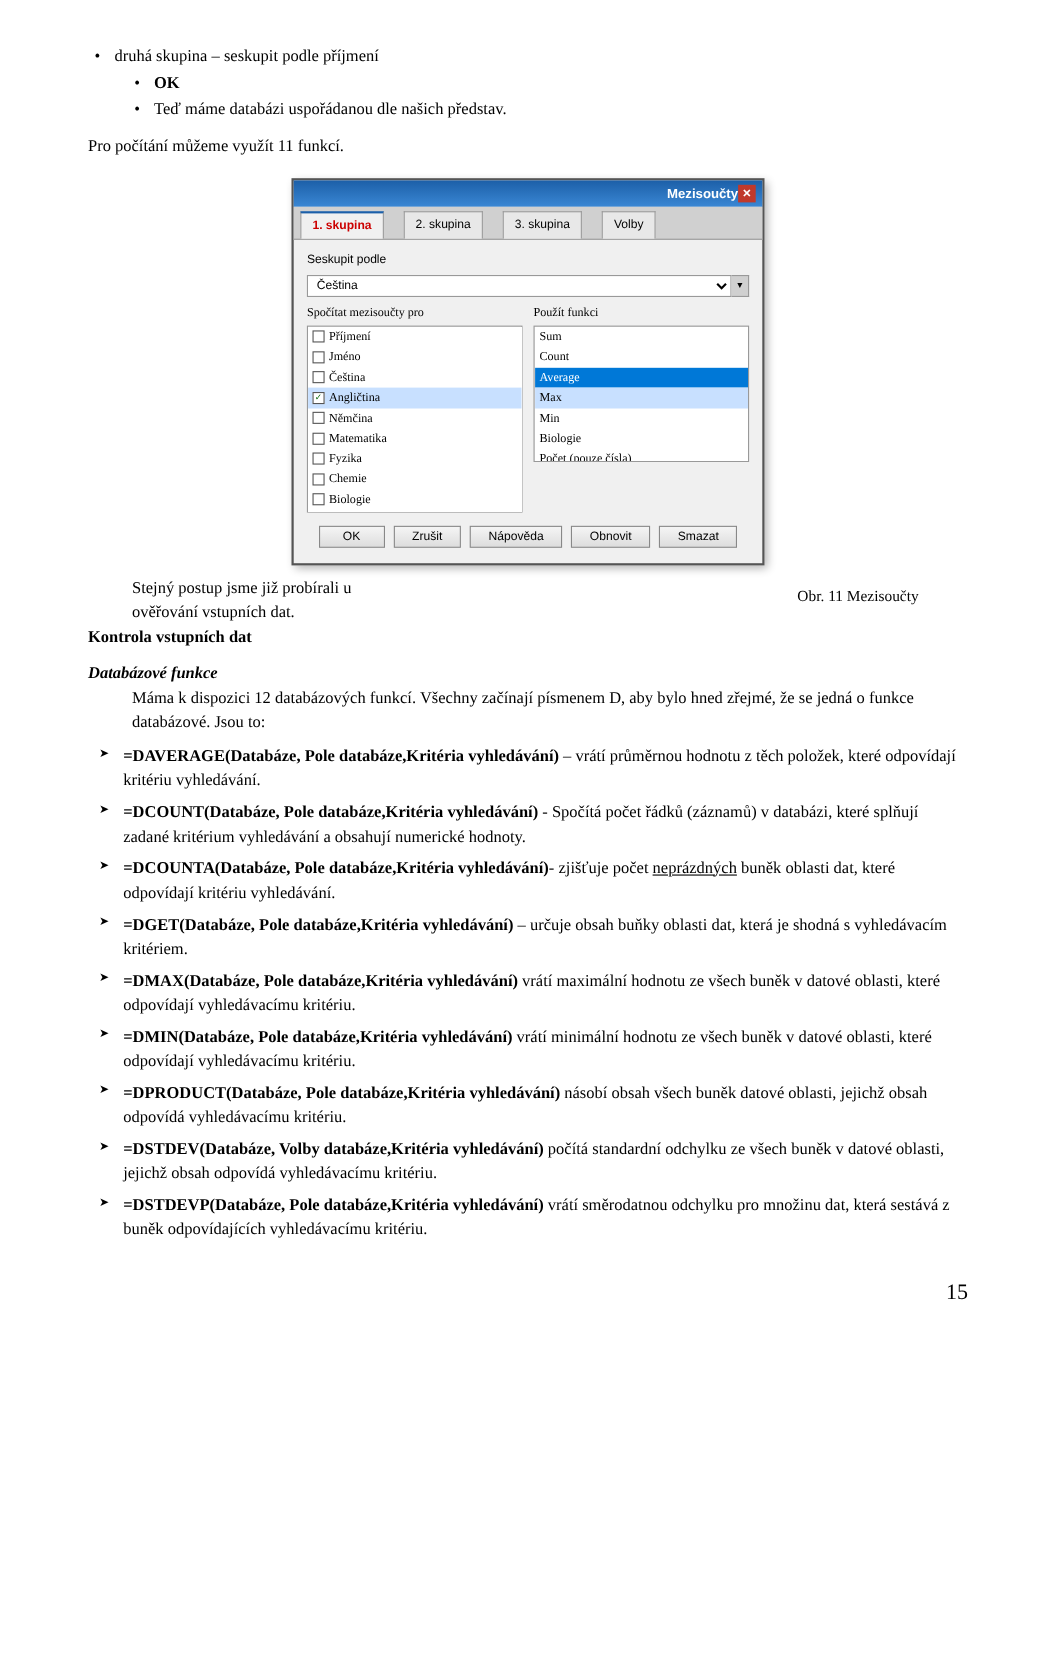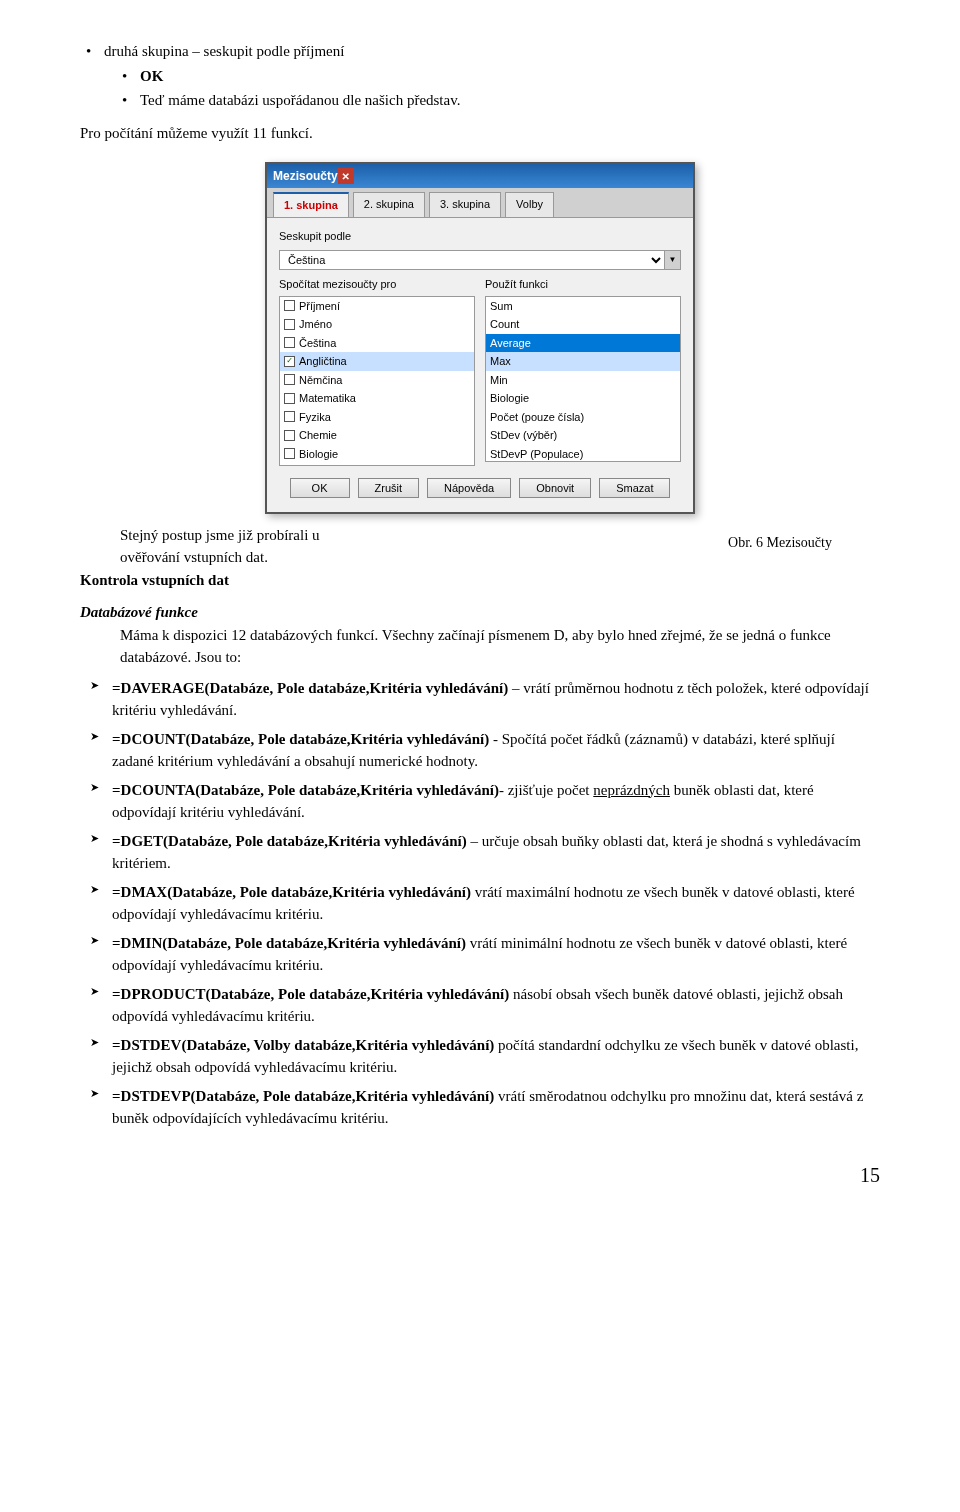--- a/index.html
+++ b/index.html
@@ -50,21 +50,21 @@
       box-shadow: 3px 3px 8px rgba(0,0,0,0.3);
       font-family: Arial, sans-serif;
       font-size: 11px;
     }
 
     .dialog-titlebar {
       background: linear-gradient(to bottom, #1c5fa8, #3a87d4);
       color: #fff;
       padding: 3px 6px;
       display: flex;
-      justify-content: flex-start;
+      justify-content: flex-end;
       align-items: center;
     }
     .dialog-titlebar .title-text {
       font-size: 12px;
       font-weight: bold;
     }
     .dialog-titlebar .close-btn {
       background: #c0392b;
       color: #fff;
       border: none;
@@ -76,21 +76,21 @@
       align-items: center;
       justify-content: center;
       font-weight: bold;
     }
 
     .dialog-tabs {
       display: flex;
       background: #d0d0d0;
       border-bottom: 1px solid #999;
       padding: 4px 6px 0 6px;
-      gap: 4px;
+      gap: 18px;
     }
     .dialog-tab {
       padding: 3px 10px;
       font-size: 11px;
       background: #e8e8e8;
       border: 1px solid #999;
       border-bottom: none;
       cursor: pointer;
       color: #000;
     }
@@ -132,20 +132,21 @@
       display: flex;
       align-items: center;
       justify-content: center;
       font-size: 8px;
     }
 
     .dialog-two-panels {
       display: flex;
       gap: 10px;
       margin-top: 6px;
+      font-family: Liberation Serif, serif;
     }
     .dialog-panel {
       flex: 1;
     }
     .dialog-panel-label {
       font-size: 11px;
       margin-bottom: 3px;
     }
     .dialog-listbox {
       width: 100%;
@@ -298,21 +299,21 @@
                 <span class="dialog-checkbox"></span>
                 <span>Biologie</span>
               </div>
               <div class="dialog-listitem">
                 <span>Zeměpis</span>
               </div>
             </div>
         </div>
         <div class="dialog-panel">
           <div class="dialog-panel-label">Použít funkci</div>
-          <div class="dialog-listbox" style="height: 166px;">
+          <div class="dialog-listbox" style="height: 124px;">
 
           <div class="dialog-listitem">Sum</div>
               <div class="dialog-listitem">Count</div>
               <div class="dialog-listitem selected">Average</div>
               <div class="dialog-listitem highlighted">Max</div>
               <div class="dialog-listitem">Min</div>
               <div class="dialog-listitem">Biologie</div>
               <div class="dialog-listitem">Počet (pouze čísla)</div>
               <div class="dialog-listitem">StDev (výběr)</div>
               <div class="dialog-listitem">StDevP (Populace)</div>
@@ -332,21 +333,21 @@
     </div>
   </div>
 </div>
 
 <div style="display: flex; justify-content: space-between; align-items: flex-start; margin-bottom: 10px;">
   <div style="max-width: 300px;">
     <p style="margin-left: 40px;"><span>Stejný postup jsme již probírali u ověřování vstupních dat.</span></p>
     <p><strong>Kontrola vstupních dat</strong></p>
   </div>
   <div style="text-align:center; min-width: 200px;">
-    <p class="caption">Obr. 6 Mezisoučty</p>
+    <p class="caption">Obr. 11 Mezisoučty</p>
   </div>
 </div>
 
 <p><strong><em>Databázové funkce</em></strong></p>
 <p style="margin-left: 40px; margin-bottom: 8px;"><span>Máma k dispozici 12 databázových funkcí. Všechny začínají písmenem D, aby bylo hned zřejmé, že se jedná o funkce databázové. Jsou to:</span></p>
 
 <div id="db-functions-list">
     <div class="arrow-item">
       <span class="arrow" style="font-size: 11px;">➤</span>
       <span class="arrow-content"><strong>=DAVERAGE(Databáze, Pole databáze,Kritéria vyhledávání)</strong> – vrátí průměrnou hodnotu z těch položek, které odpovídají kritériu vyhledávání.</span>

